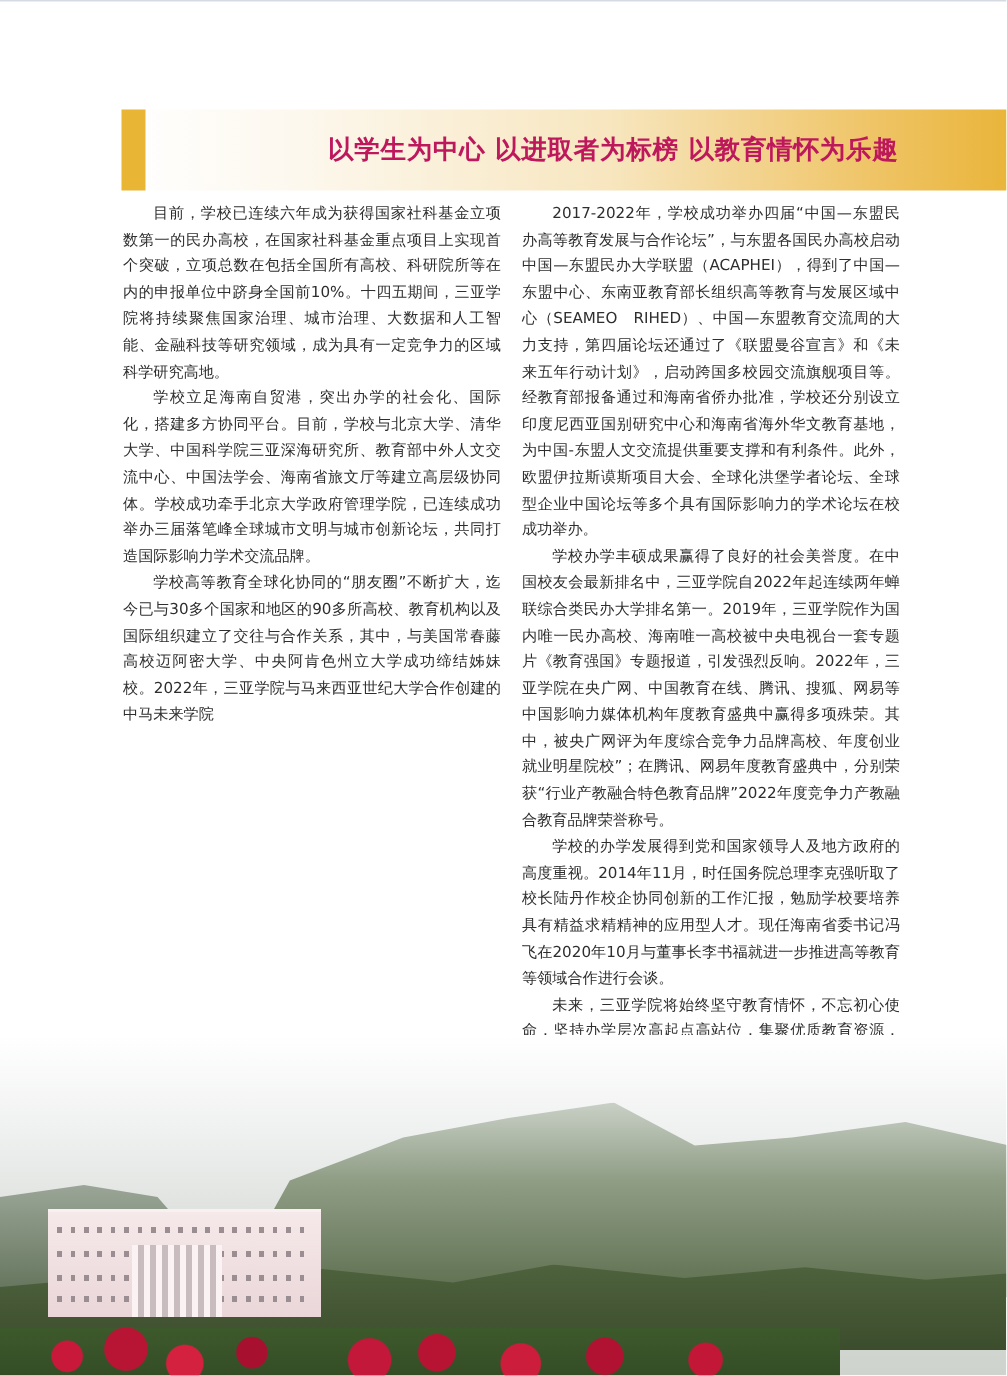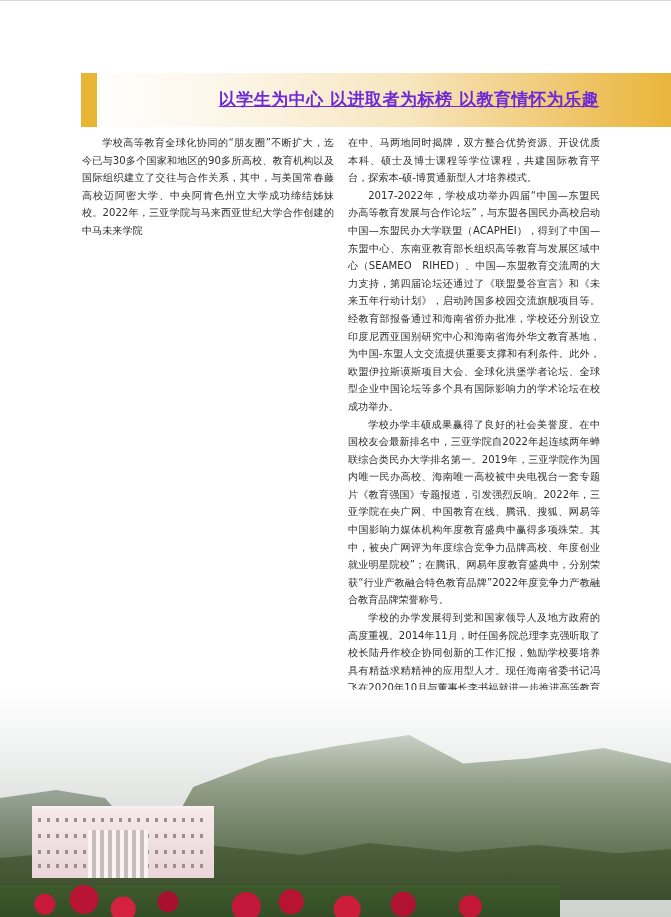--- a/index.html
+++ b/index.html
@@ -10,23 +10,22 @@
     color: #2b2b2b;
   }
   .top-rule { position: absolute; left: 0; top: 0; width: 671px; height: 1px; background: #d6dbe3; }
   .banner {
     position: absolute; left: 81px; top: 73px; width: 590px; height: 54px;
     background: linear-gradient(90deg, #ffffff 0%, #fdf8ee 20%, #f7e6bf 55%, #efc466 85%, #e9b53a 100%);
   }
   .banner-bar { position: absolute; left: 81px; top: 73px; width: 16px; height: 54px; background: #e8b534; }
   .banner-title {
     position: absolute; right: 72px; top: 88px;
-    font-size: 17px; font-weight: bold; color: #6d28d9; letter-spacing: 0.5px;
+    font-size: 17px; font-weight: bold; color: #be185d; letter-spacing: 0.5px;
     white-space: nowrap;
-    text-decoration: underline;
   }
   .col {
     position: absolute; top: 134px; width: 252px;
     font-size: 10.1px; line-height: 17.6px; text-align: justify;
     color: #2e2e2e;
   }
   .col.left { left: 82px; }
   .col.right { left: 348px; }
   .col p { margin: 0; text-indent: 2em; }
   .col p.cont { text-indent: 0; }
@@ -81,25 +80,26 @@
 </head>
 <body>
 
 <div class="top-rule"></div>
 
 <div class="banner"></div>
 <div class="banner-bar"></div>
 <div class="banner-title">以学生为中心 以进取者为标榜 以教育情怀为乐趣</div>
 
 <div class="col left">
+  <p>目前，学校已连续六年成为获得国家社科基金立项数第一的民办高校，在国家社科基金重点项目上实现首个突破，立项总数在包括全国所有高校、科研院所等在内的申报单位中跻身全国前10%。十四五期间，三亚学院将持续聚焦国家治理、城市治理、大数据和人工智能、金融科技等研究领域，成为具有一定竞争力的区域科学研究高地。</p>
+  <p>学校立足海南自贸港，突出办学的社会化、国际化，搭建多方协同平台。目前，学校与北京大学、清华大学、中国科学院三亚深海研究所、教育部中外人文交流中心、中国法学会、海南省旅文厅等建立高层级协同体。学校成功牵手北京大学政府管理学院，已连续成功举办三届落笔峰全球城市文明与城市创新论坛，共同打造国际影响力学术交流品牌。</p>
   <p>学校高等教育全球化协同的“朋友圈”不断扩大，迄今已与30多个国家和地区的90多所高校、教育机构以及国际组织建立了交往与合作关系，其中，与美国常春藤高校迈阿密大学、中央阿肯色州立大学成功缔结姊妹校。2022年，三亚学院与马来西亚世纪大学合作创建的中马未来学院</p>
 </div>
 
 <div class="col right">
-  <p class="cont">在中、马两地同时揭牌，双方整合优势资源、开设优质本科、硕士及博士课程等学位课程，共建国际教育平台，探索本-硕-博贯通新型人才培养模式。</p>
   <p>2017-2022年，学校成功举办四届“中国—东盟民办高等教育发展与合作论坛”，与东盟各国民办高校启动中国—东盟民办大学联盟（ACAPHEI），得到了中国—东盟中心、东南亚教育部长组织高等教育与发展区域中心（SEAMEO　RIHED）、中国—东盟教育交流周的大力支持，第四届论坛还通过了《联盟曼谷宣言》和《未来五年行动计划》，启动跨国多校园交流旗舰项目等。经教育部报备通过和海南省侨办批准，学校还分别设立印度尼西亚国别研究中心和海南省海外华文教育基地，为中国-东盟人文交流提供重要支撑和有利条件。此外，欧盟伊拉斯谟斯项目大会、全球化洪堡学者论坛、全球型企业中国论坛等多个具有国际影响力的学术论坛在校成功举办。</p>
   <p>学校办学丰硕成果赢得了良好的社会美誉度。在中国校友会最新排名中，三亚学院自2022年起连续两年蝉联综合类民办大学排名第一。2019年，三亚学院作为国内唯一民办高校、海南唯一高校被中央电视台一套专题片《教育强国》专题报道，引发强烈反响。2022年，三亚学院在央广网、中国教育在线、腾讯、搜狐、网易等中国影响力媒体机构年度教育盛典中赢得多项殊荣。其中，被央广网评为年度综合竞争力品牌高校、年度创业就业明星院校”；在腾讯、网易年度教育盛典中，分别荣获“行业产教融合特色教育品牌”2022年度竞争力产教融合教育品牌荣誉称号。</p>
   <p>学校的办学发展得到党和国家领导人及地方政府的高度重视。2014年11月，时任国务院总理李克强听取了校长陆丹作校企协同创新的工作汇报，勉励学校要培养具有精益求精精神的应用型人才。现任海南省委书记冯飞在2020年10月与董事长李书福就进一步推进高等教育等领域合作进行会谈。</p>
   <p>未来，三亚学院将始终坚守教育情怀，不忘初心使命，坚持办学层次高起点高站位，集聚优质教育资源，释放办学活力，为成为中国现代民办大学的卓越代表和旗帜不懈奋斗。</p>
 </div>
 
 <div class="photo">
   <div class="sky"></div>
   <div class="mountain-back"></div>
   <div class="mountain-left"></div>

